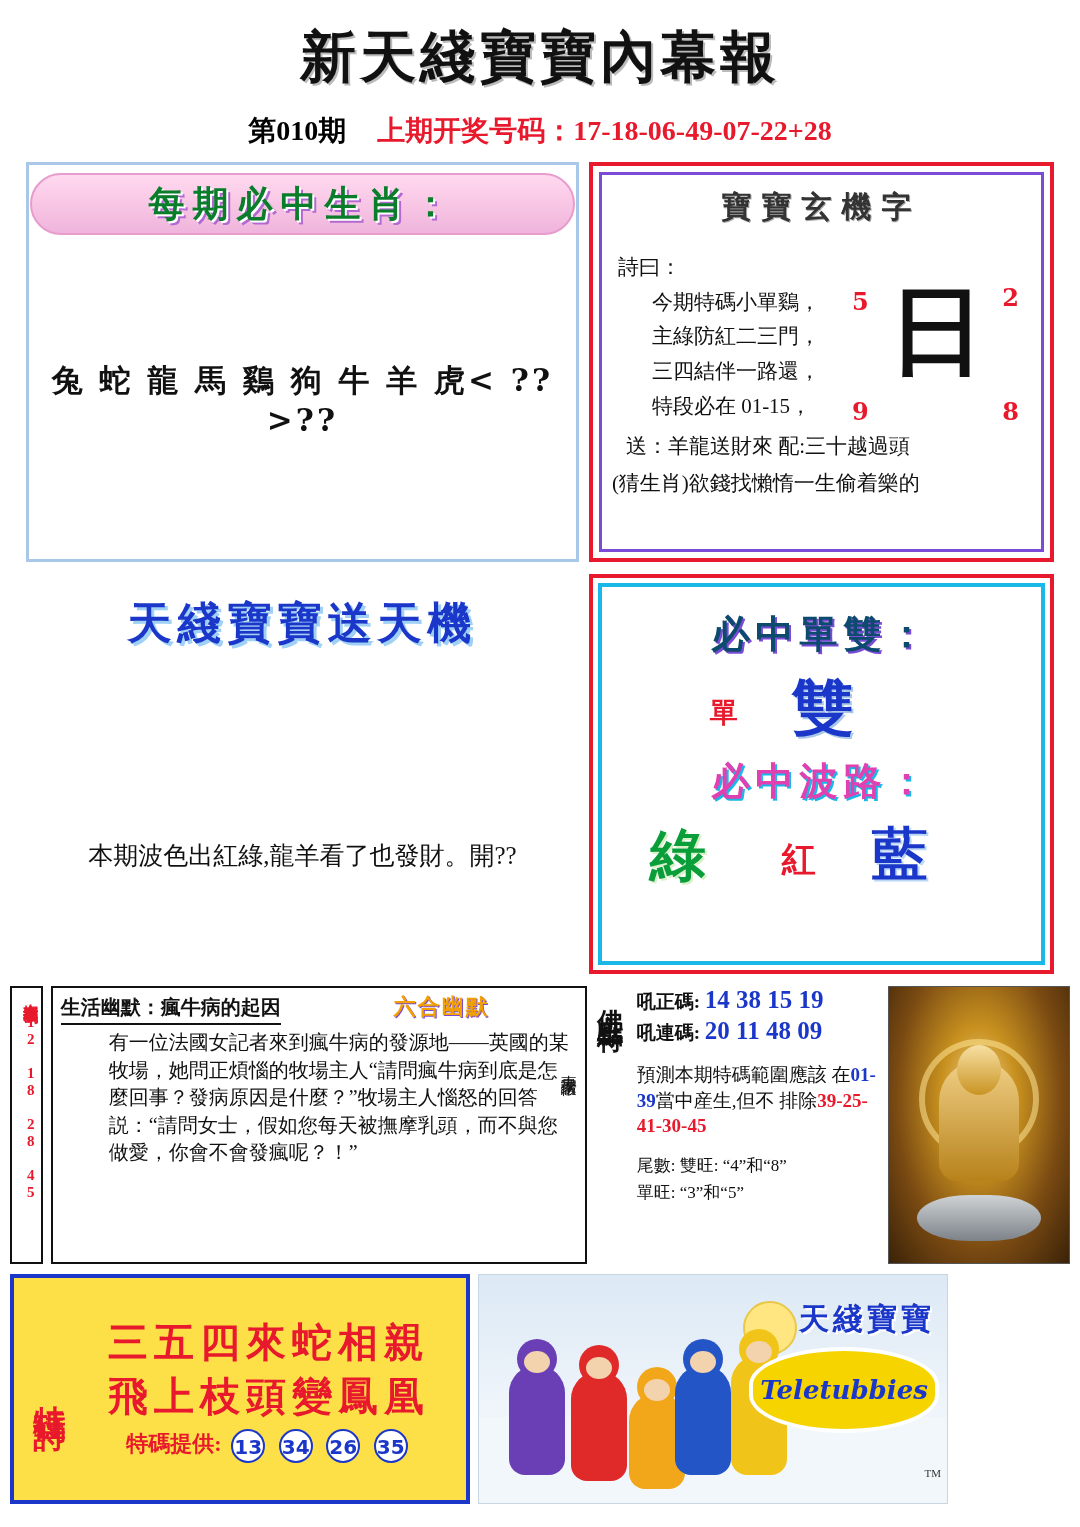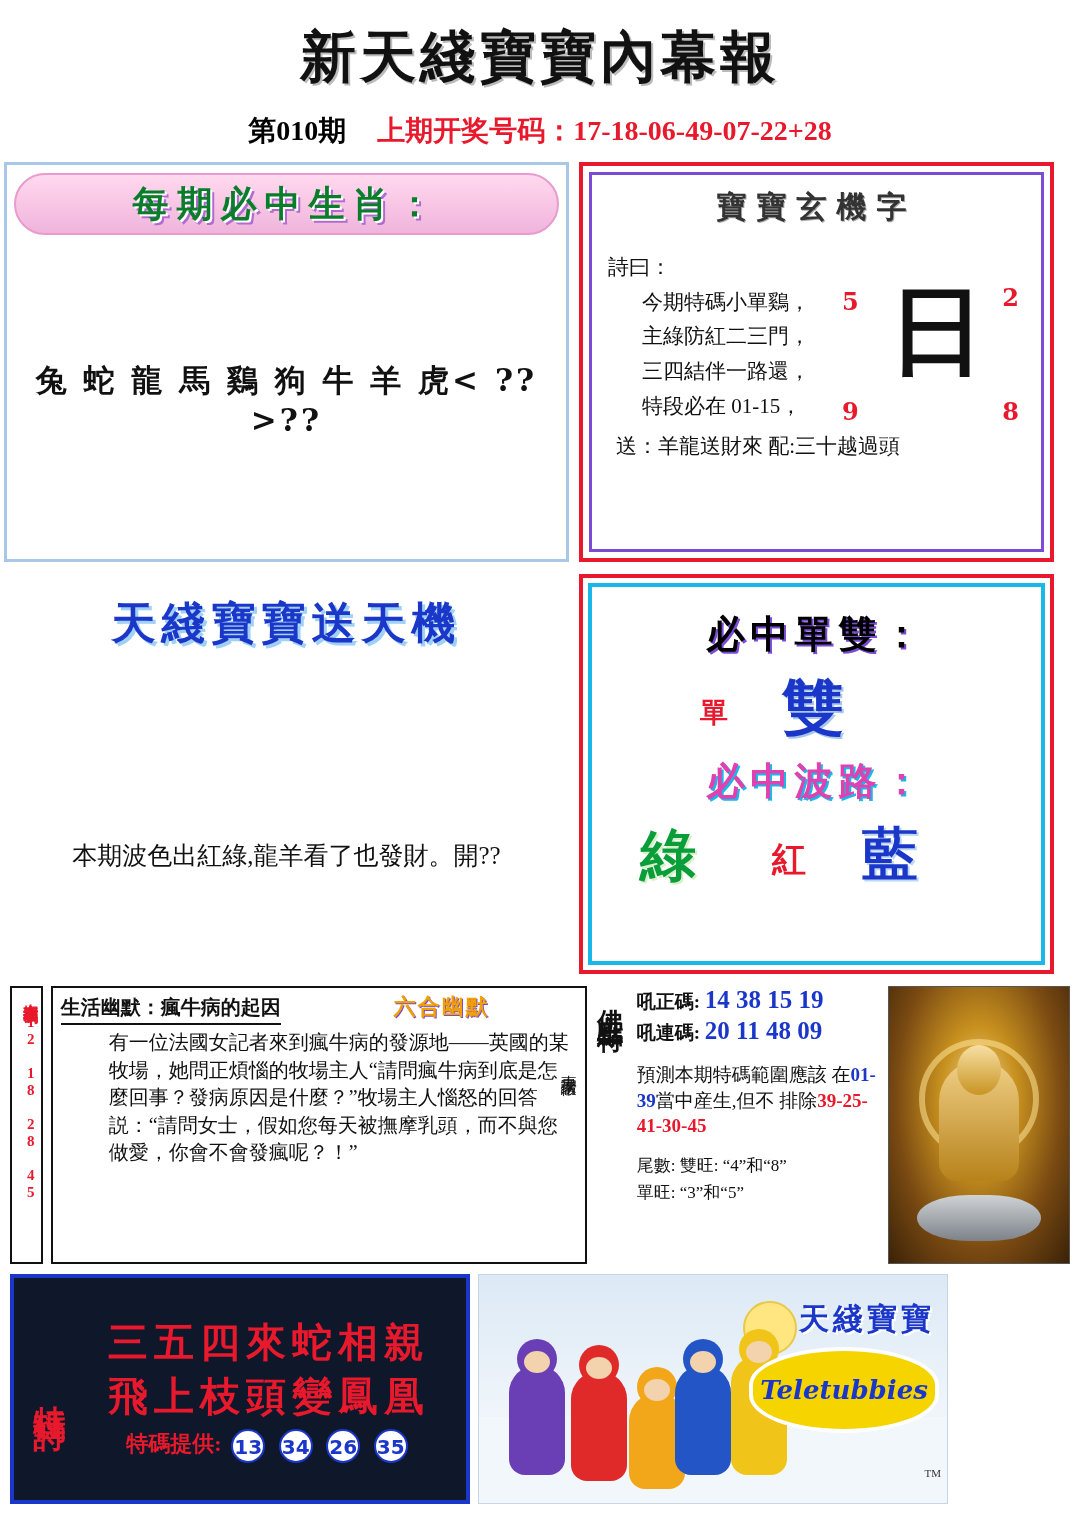--- a/index.html
+++ b/index.html
@@ -27,21 +27,21 @@
   .subline {
     text-align:center;
     margin-top:16px;
     font-size:28px;
     font-weight:bold;
   }
   .subline .issue { color:#000; }
   .subline .prev { color:#e8192c; margin-left:24px; }
 
   
-  .row { display:flex; gap:10px; padding:0 4px; margin-top:12px; }
+  .row { display:flex; gap:10px; padding:0 26px; margin-top:12px;justify-content:space-between; }
 
   
   .zodiac-box {
     width:565px; height:400px;
     border:3px solid #a9c8e8;
     background:#fff;
     position:relative;
   }
   .zodiac-banner {
     margin:8px auto 0;
@@ -126,21 +126,21 @@
   .dansh-box{
     width:475px; height:400px;
     border:4px solid #e8192c;
     background:#fff; position:relative; padding:5px;
   }
   .dansh-inner{ border:4px solid #19b8e8; width:100%; height:100%; position:relative;}
   .ds-h1{
     text-align:center; margin-top:22px;
     font-family:"DejaVu Serif", serif;
     font-size:38px; font-weight:bold; letter-spacing:6px;
-    color:#000000; text-shadow:2px 2px 0 #7b4bd6;
+    color:#0c4a6e; text-shadow:2px 2px 0 #7b4bd6;
   }
   .ds-row1{ position:relative; height:92px; }
   .ds-dan{ position:absolute; left:108px; top:34px; font-size:28px; font-weight:bold; color:#e8192c; font-family:"DejaVu Serif",serif;}
   .ds-shuang{ position:absolute; left:190px; top:6px; font-size:62px; font-weight:bold; color:#1b37c9; font-family:"DejaVu Serif",serif; text-shadow:2px 2px 0 #a9c8e8;}
   .ds-h2{
     text-align:center; margin-top:4px;
     font-family:"DejaVu Serif", serif;
     font-size:38px; font-weight:bold; letter-spacing:6px;
     color:#e040b0; text-shadow:2px 2px 0 #19b8e8;
   }
@@ -194,21 +194,21 @@
   .bi-body{ position:absolute; left:50%; top:74px; margin-left:-40px; width:80px; height:120px;
     background:linear-gradient(180deg,#f0cf86,#b7821a); border-radius:40px 40px 18px 18px;}
   .bi-head{ position:absolute; left:50%; top:58px; margin-left:-22px; width:44px; height:50px;
     background:linear-gradient(180deg,#f7e0a4,#c99423); border-radius:50%;}
   .bi-base{ position:absolute; left:50%; bottom:22px; margin-left:-62px; width:124px; height:46px;
     background:linear-gradient(180deg,#cfd3d6,#7c8288); border-radius:50%/60%;}
 
   
   .row4{ display:flex; gap:8px; padding:0 10px; margin-top:10px; }
   .poem-box{
-    width:460px; height:230px; border:4px solid #1b37c9; background:#0f172a;
+    width:460px; height:230px; border:4px solid #1b37c9; background:#fde047;
     position:relative; display:flex; align-items:center;
   }
   .poem-label{
     writing-mode:vertical-rl; text-orientation:upright;
     font-family:"DejaVu Serif", serif; font-size:32px; font-weight:bold; color:#e8192c;
     letter-spacing:6px; margin-left:14px;
   }
   .poem-lines{ flex:1; text-align:center; }
   .pl{ font-family:"DejaVu Serif", serif; font-size:40px; font-weight:bold; color:#e8192c; letter-spacing:6px; line-height:1.35;}
   .poem-nums{ margin-top:6px; font-size:22px; font-weight:bold; color:#e8192c;}
@@ -265,20 +265,21 @@
     <div class="xuanji-box">
       <div class="xuanji-inner">
         <div class="xuanji-title">寶寶玄機字</div>
         <div class="poem">
           <span class="lead">詩曰：</span>
           <span class="ln">今期特碼小單鷄，</span>
           <span class="ln">主綠防紅二三門，</span>
           <span class="ln">三四結伴一路還，</span>
           <span class="ln">特段必在 01-15，</span>
           <span class="tail">送：羊龍送財來  配:三十越過頭</span>
+          <span class="tail2">(猜生肖)欲錢找懶惰一生偷着樂的</span>
         </div>
         <div class="bigchar">日</div>
         <div class="cnum n5">5</div>
         <div class="cnum n2">2</div>
         <div class="cnum n9">9</div>
         <div class="cnum n8">8</div>
       </div>
     </div>
   </div>
 

